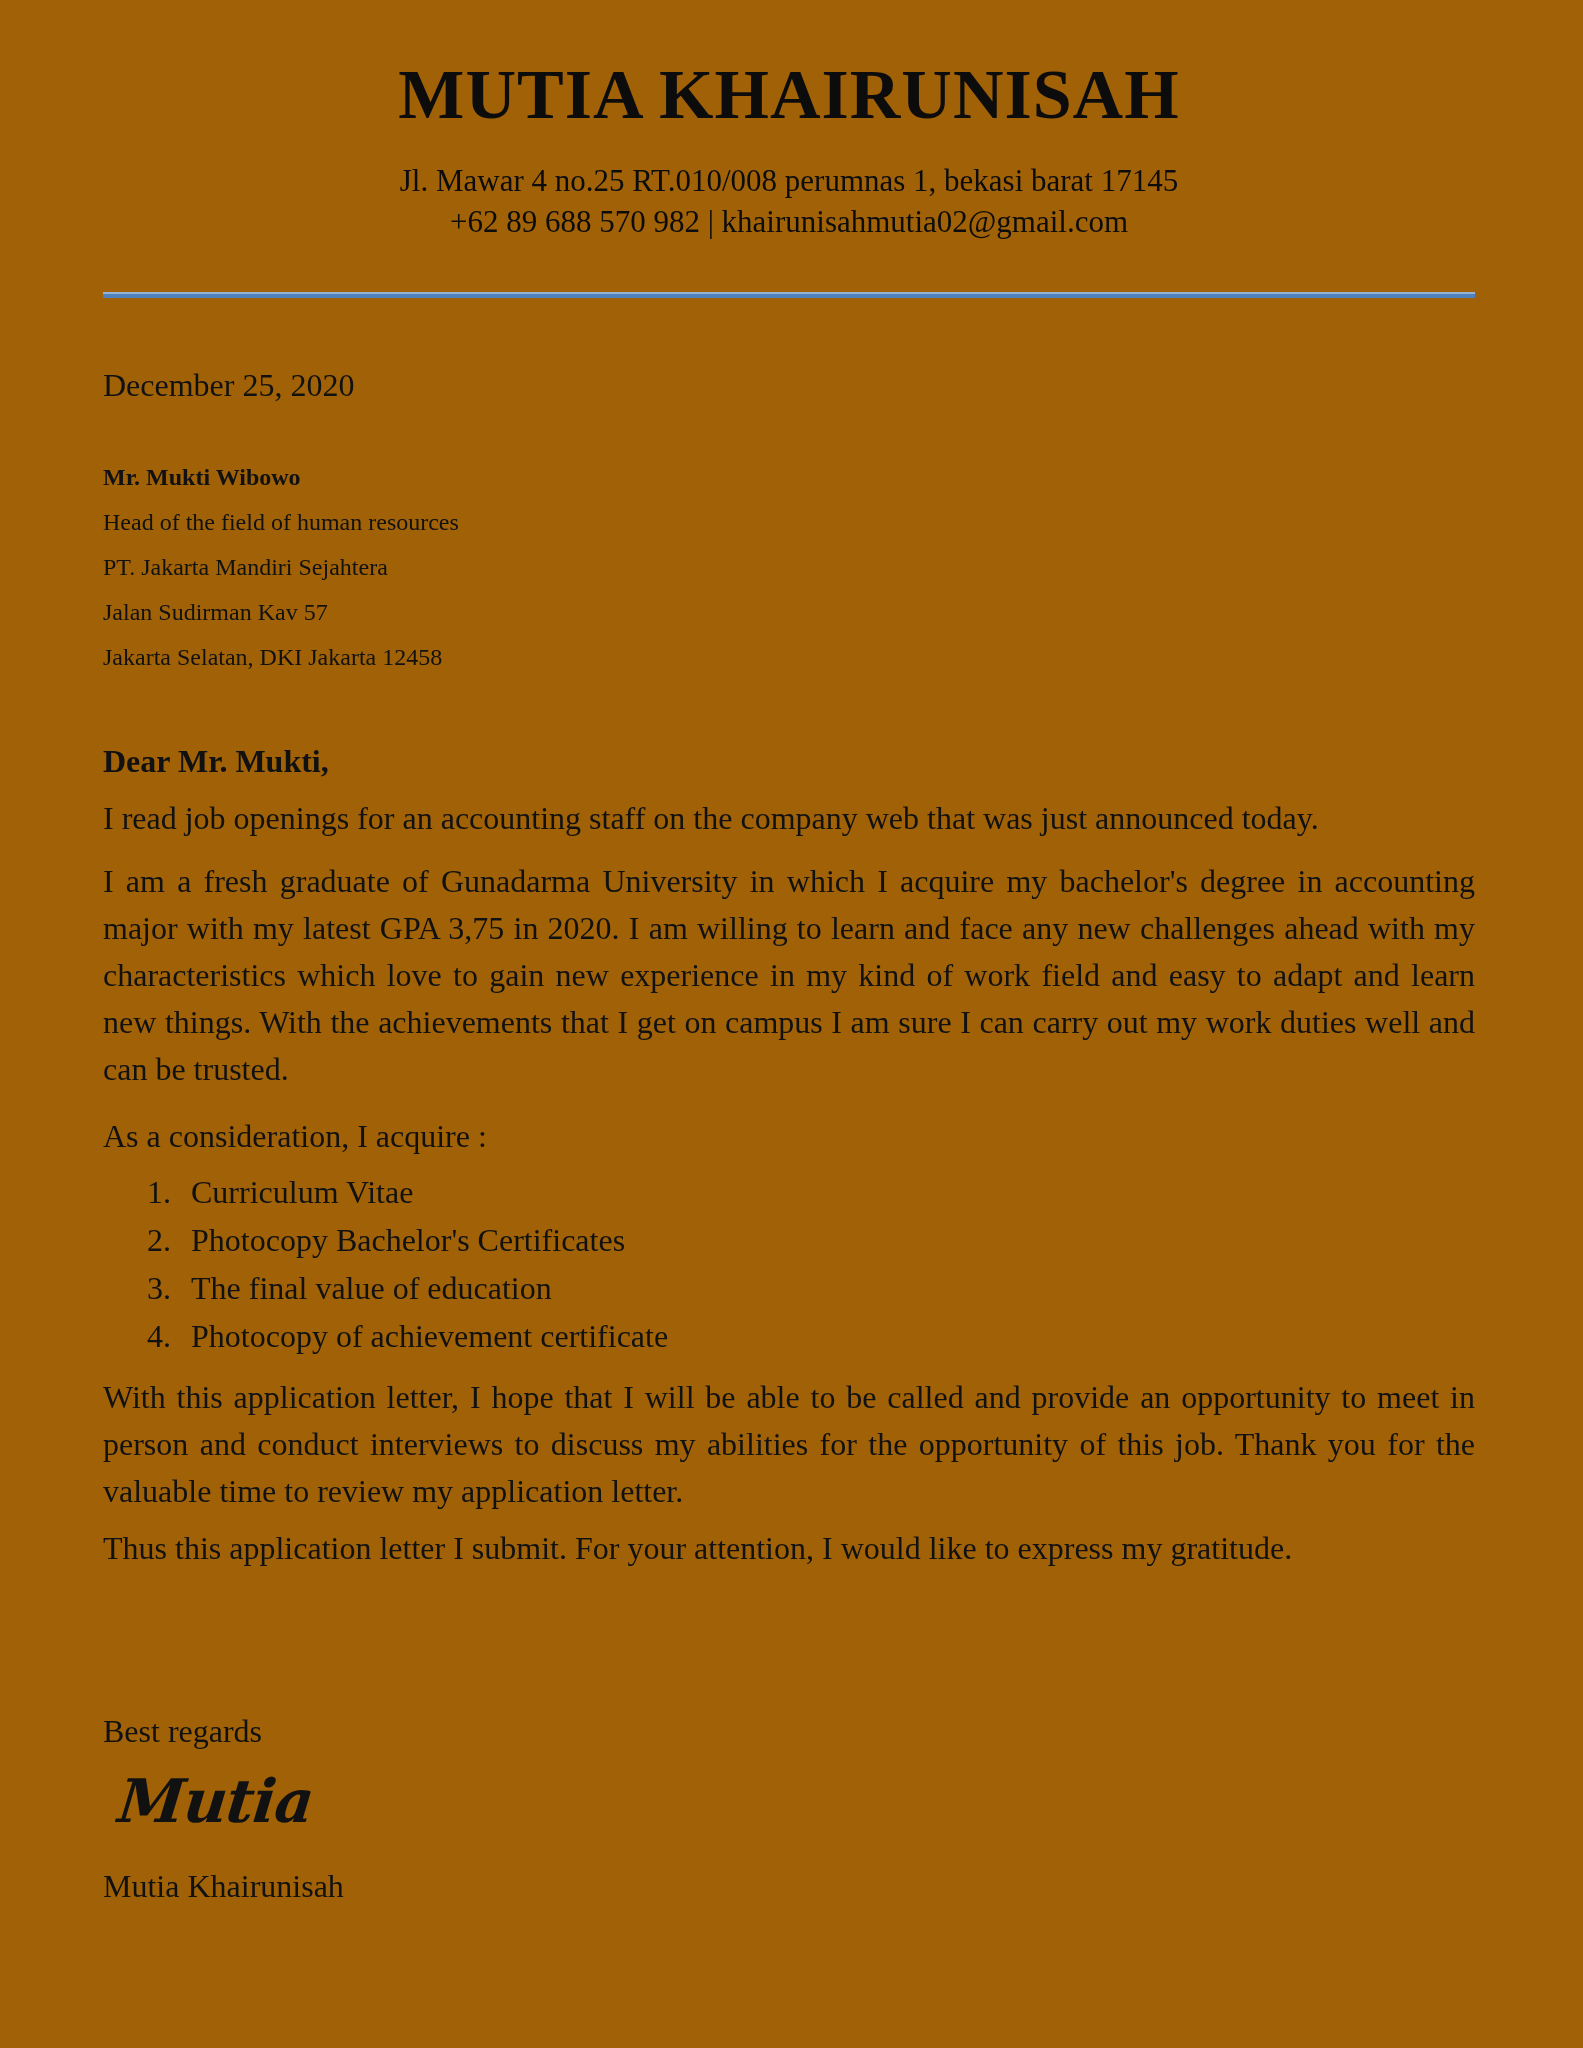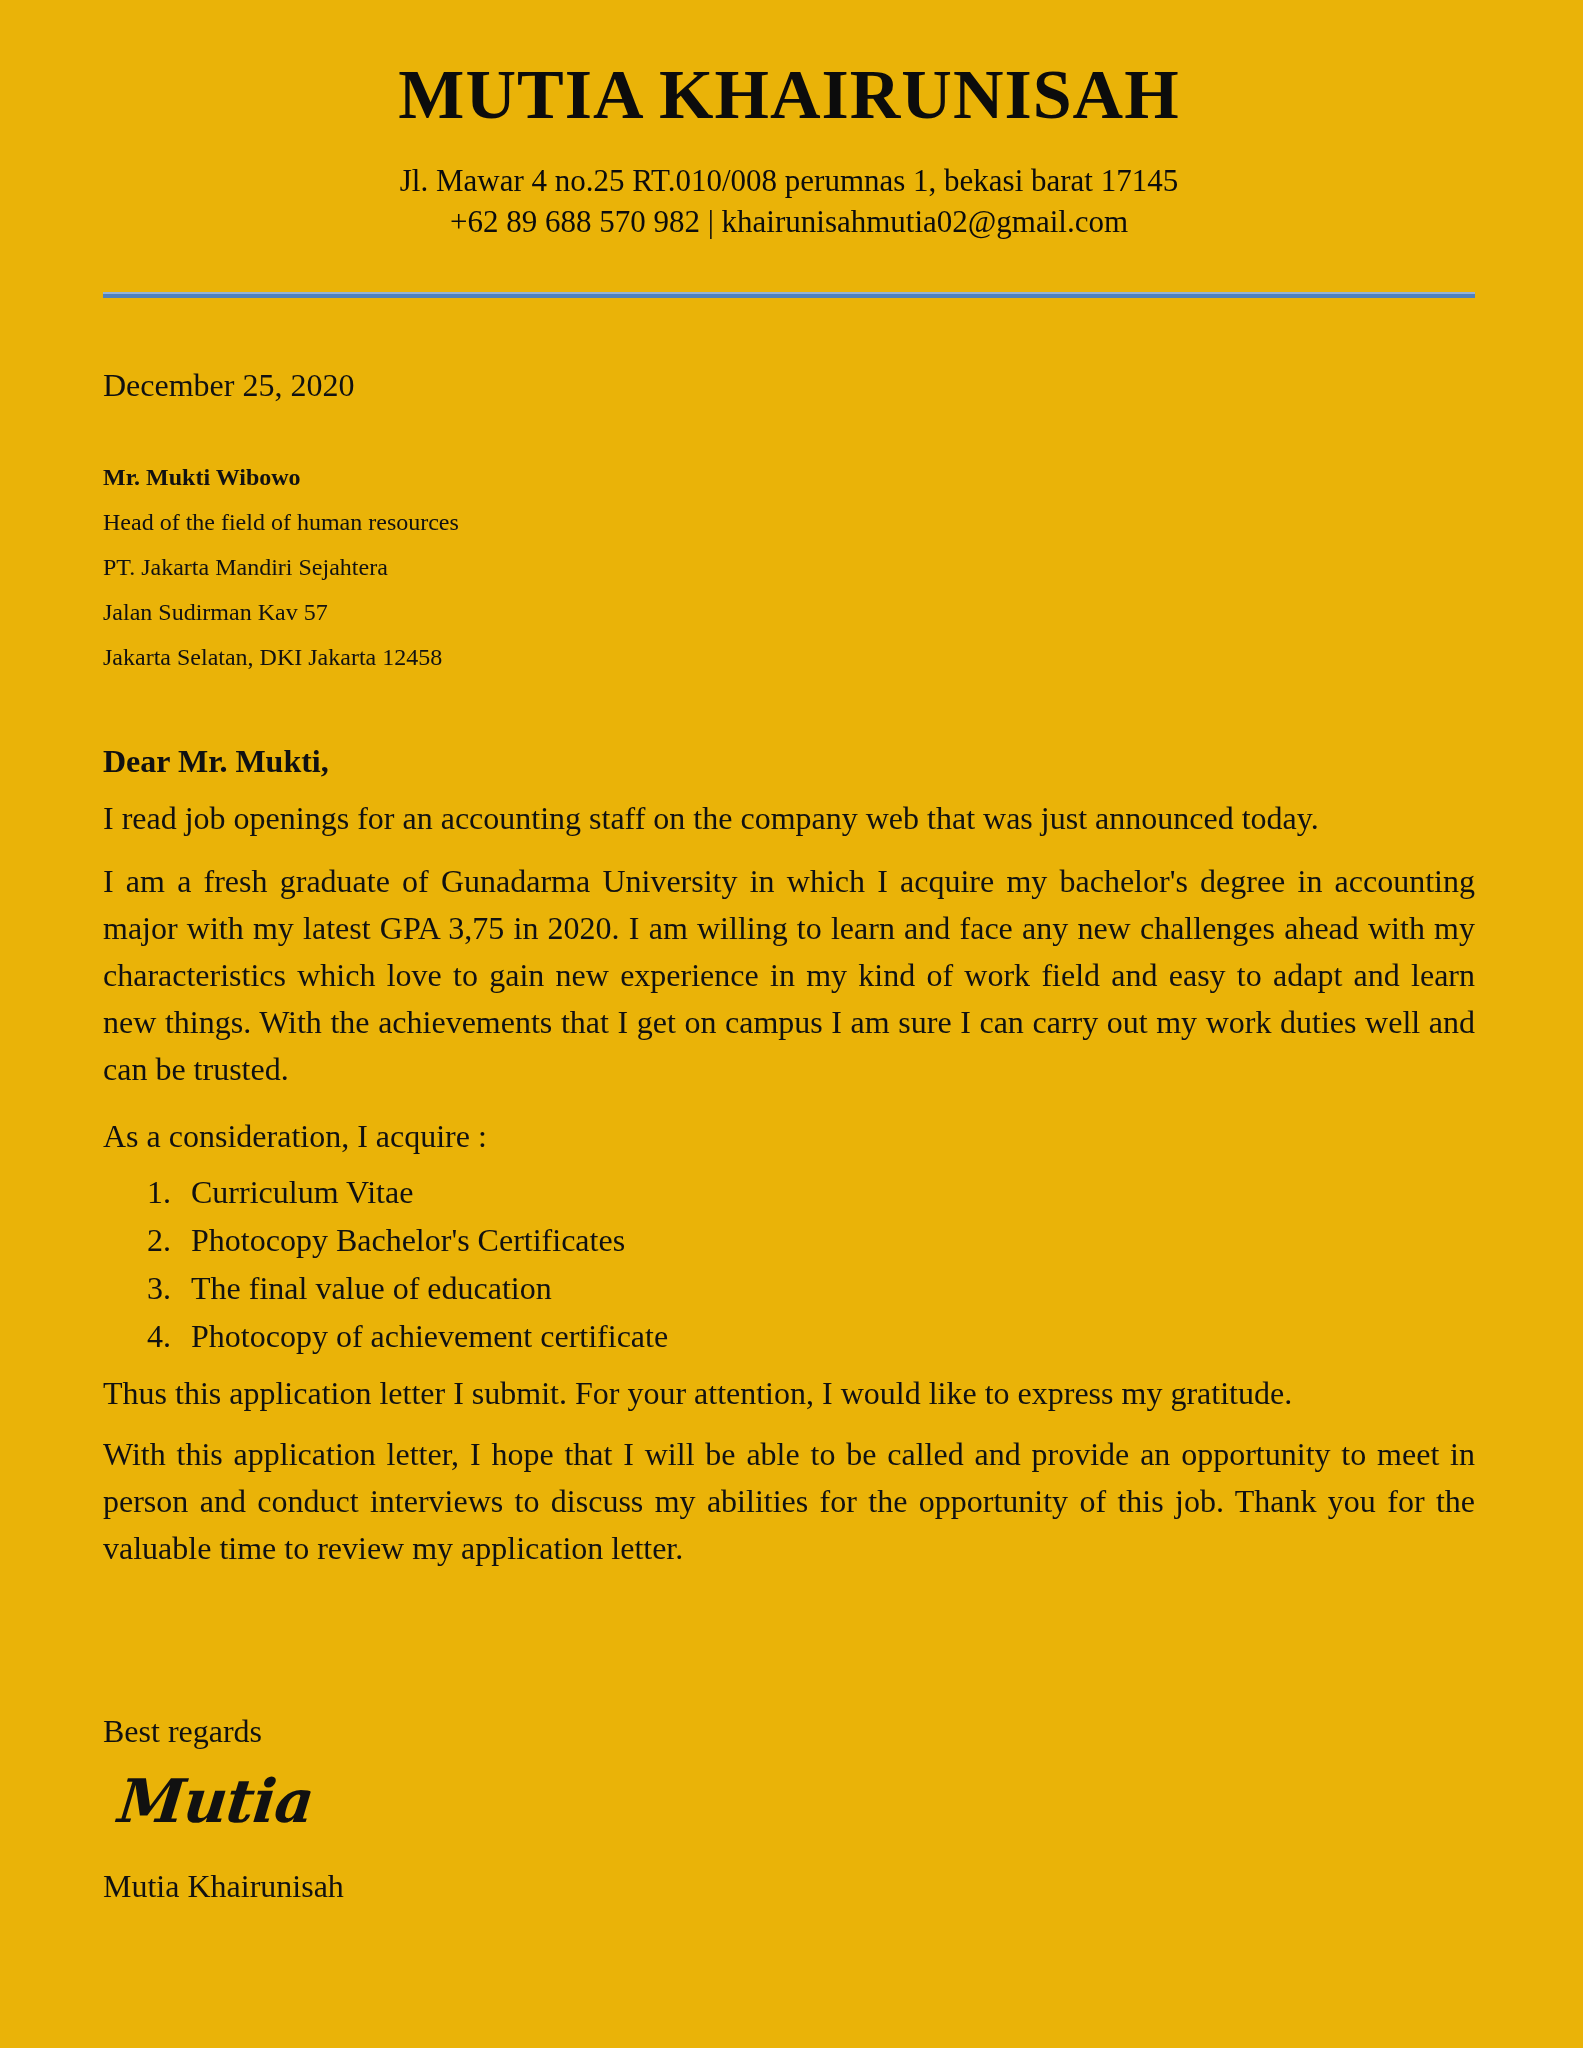--- a/index.html
+++ b/index.html
@@ -1,21 +1,21 @@
 <!DOCTYPE html>
 <html><head>
 <meta charset="utf-8">
 <style>
   * { box-sizing: border-box; }
   html, body { margin: 0; padding: 0; background: #ffffff; }
   .page {
     position: relative;
     width: 1583px;
     height: 2048px;
-    background: #eab308;
+    background: #a16207;
     color: #111111;
     font-family: "Liberation Serif", serif;
     overflow: hidden;
   }
   .content {
     width: 1372px;
     margin-left: 103px;
   }
   p { margin: 0; }
 
@@ -136,23 +136,23 @@
 
       <p class="para p3">As a consideration, I acquire :</p>
 
       <ol class="attachments">
         <li>Curriculum Vitae</li>
         <li>Photocopy Bachelor's Certificates</li>
         <li>The final value of education</li>
         <li>Photocopy of achievement certificate</li>
       </ol>
 
+      <p class="para justify p4">With this application letter, I hope that I will be able to be called and provide an opportunity to meet in person and conduct interviews to discuss my abilities for the opportunity of this job. Thank you for the valuable time to review my application letter.</p>
+
       <p class="para p5">Thus this application letter I submit. For your attention, I would like to express my gratitude.</p>
-
-      <p class="para justify p4">With this application letter, I hope that I will be able to be called and provide an opportunity to meet in person and conduct interviews to discuss my abilities for the opportunity of this job. Thank you for the valuable time to review my application letter.</p>
 
       <div>
         <p class="signoff">Best regards</p>
         <p class="signature-script">Mutia</p>
         <p class="signature-name">Mutia Khairunisah</p>
       </div>
 
     </main>
   </div>
 </div>

